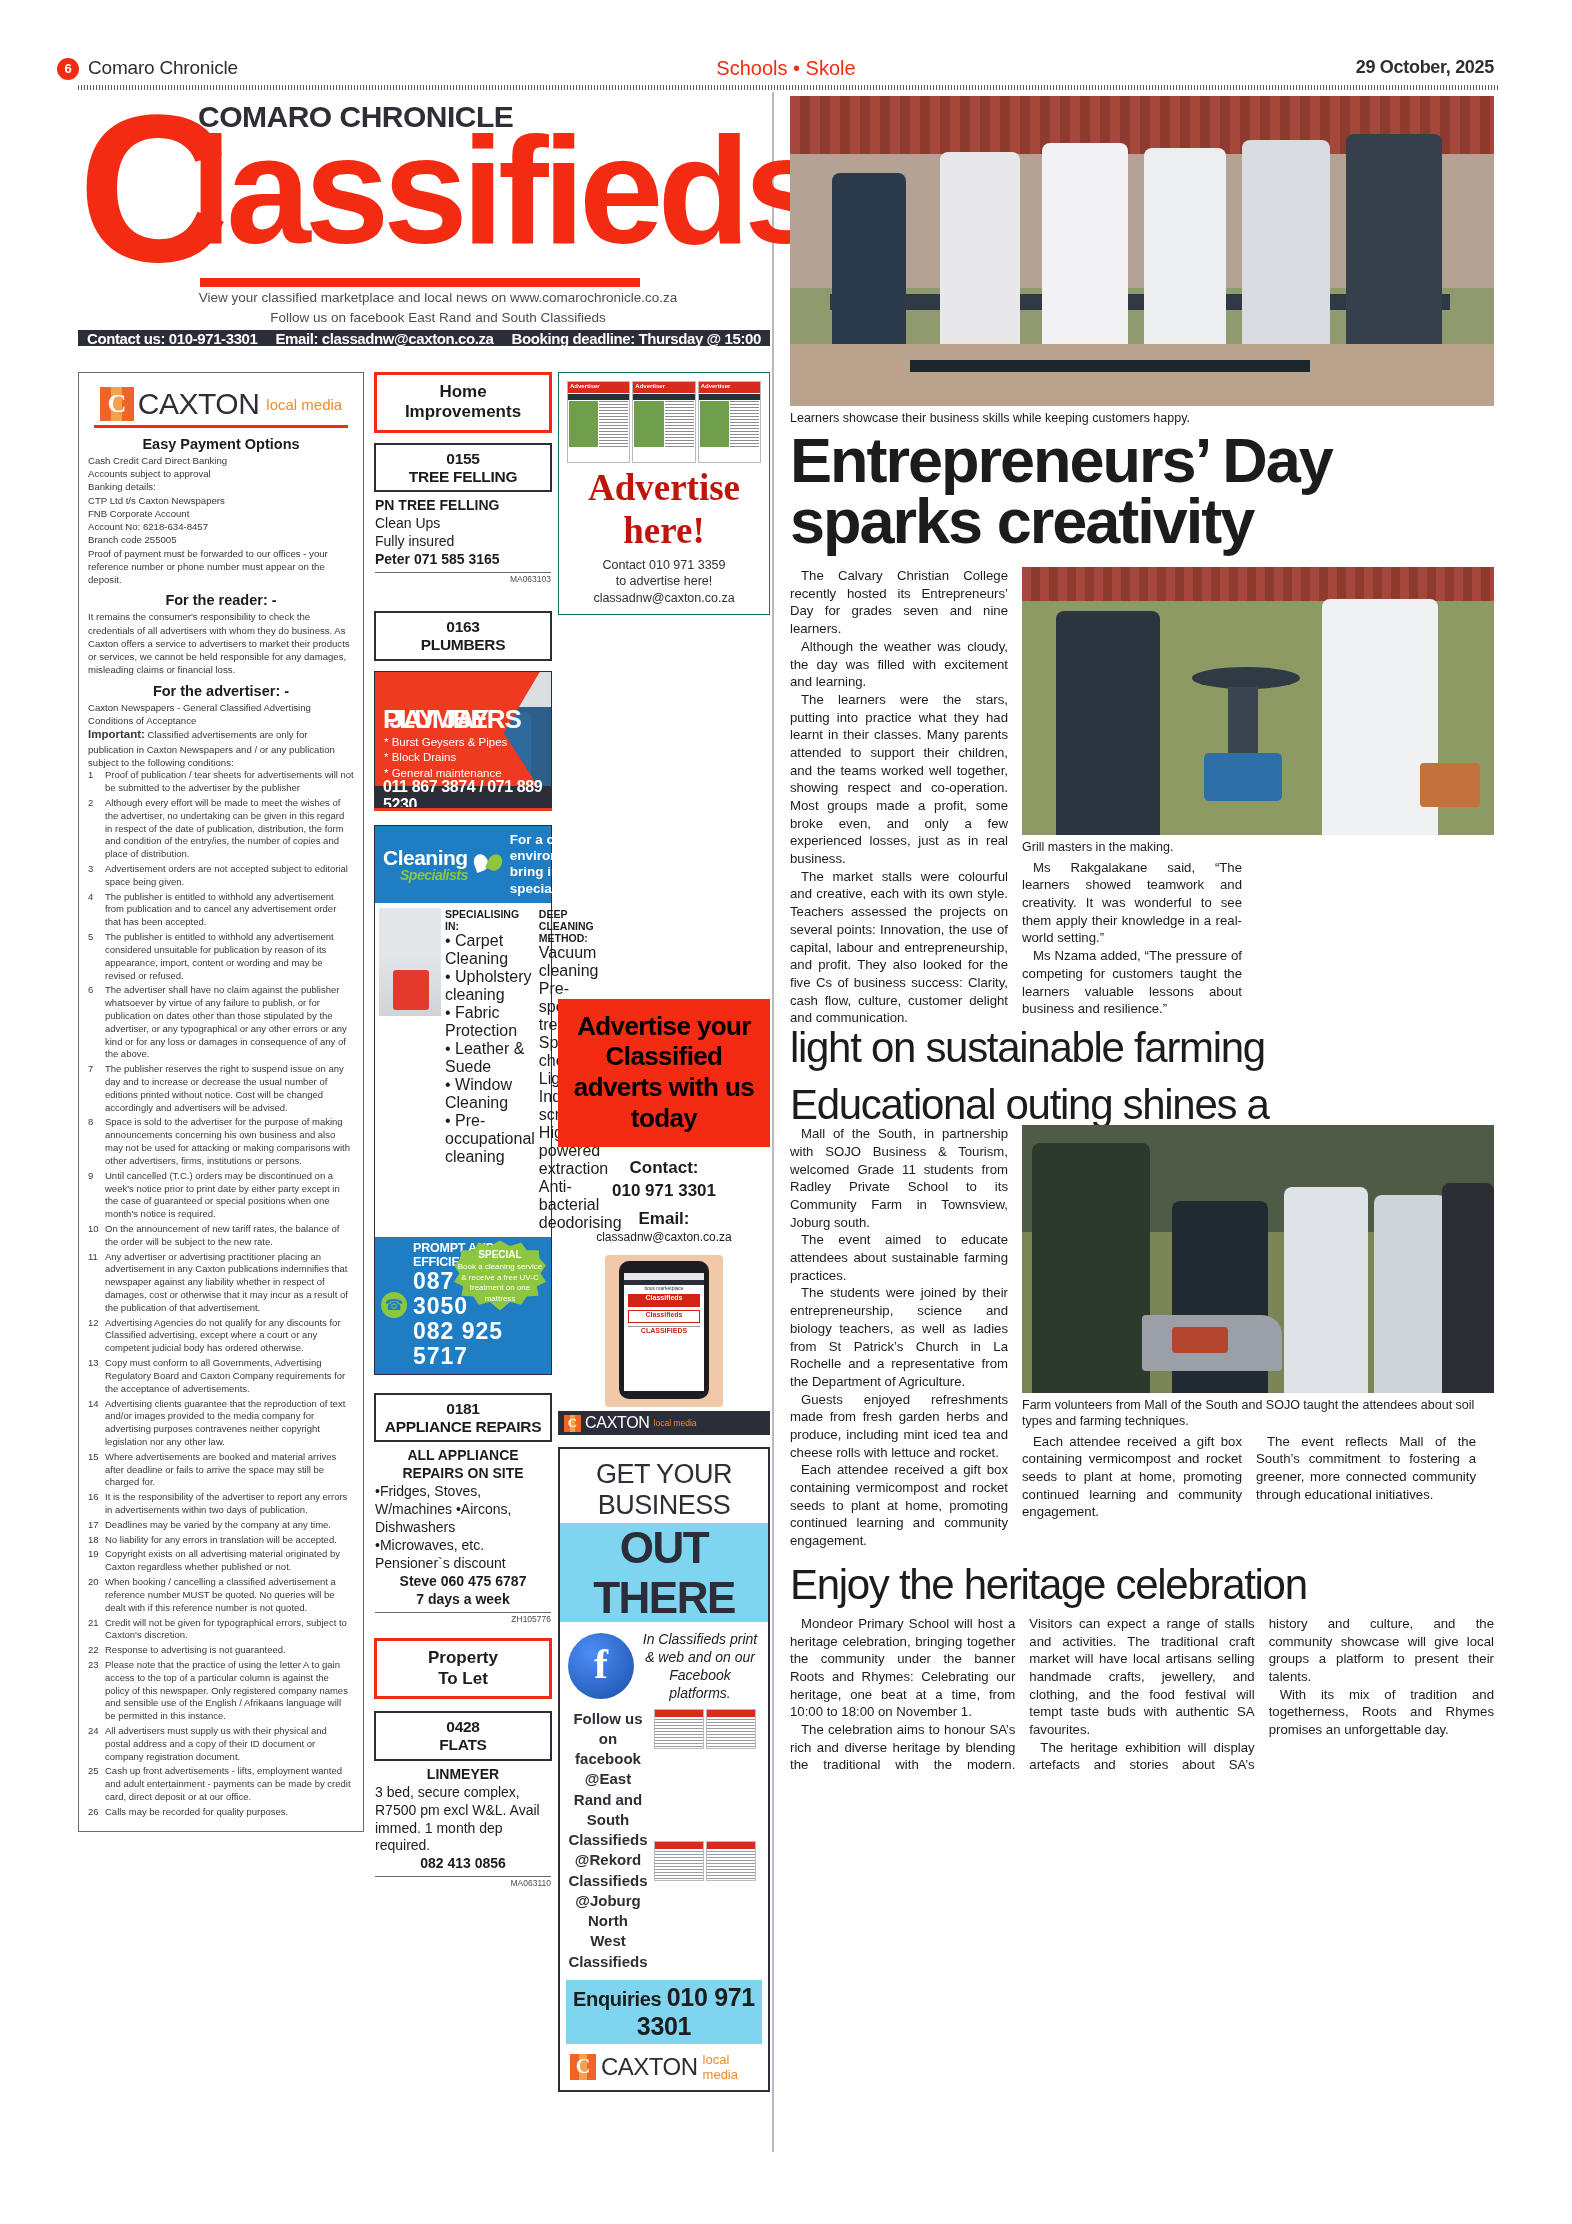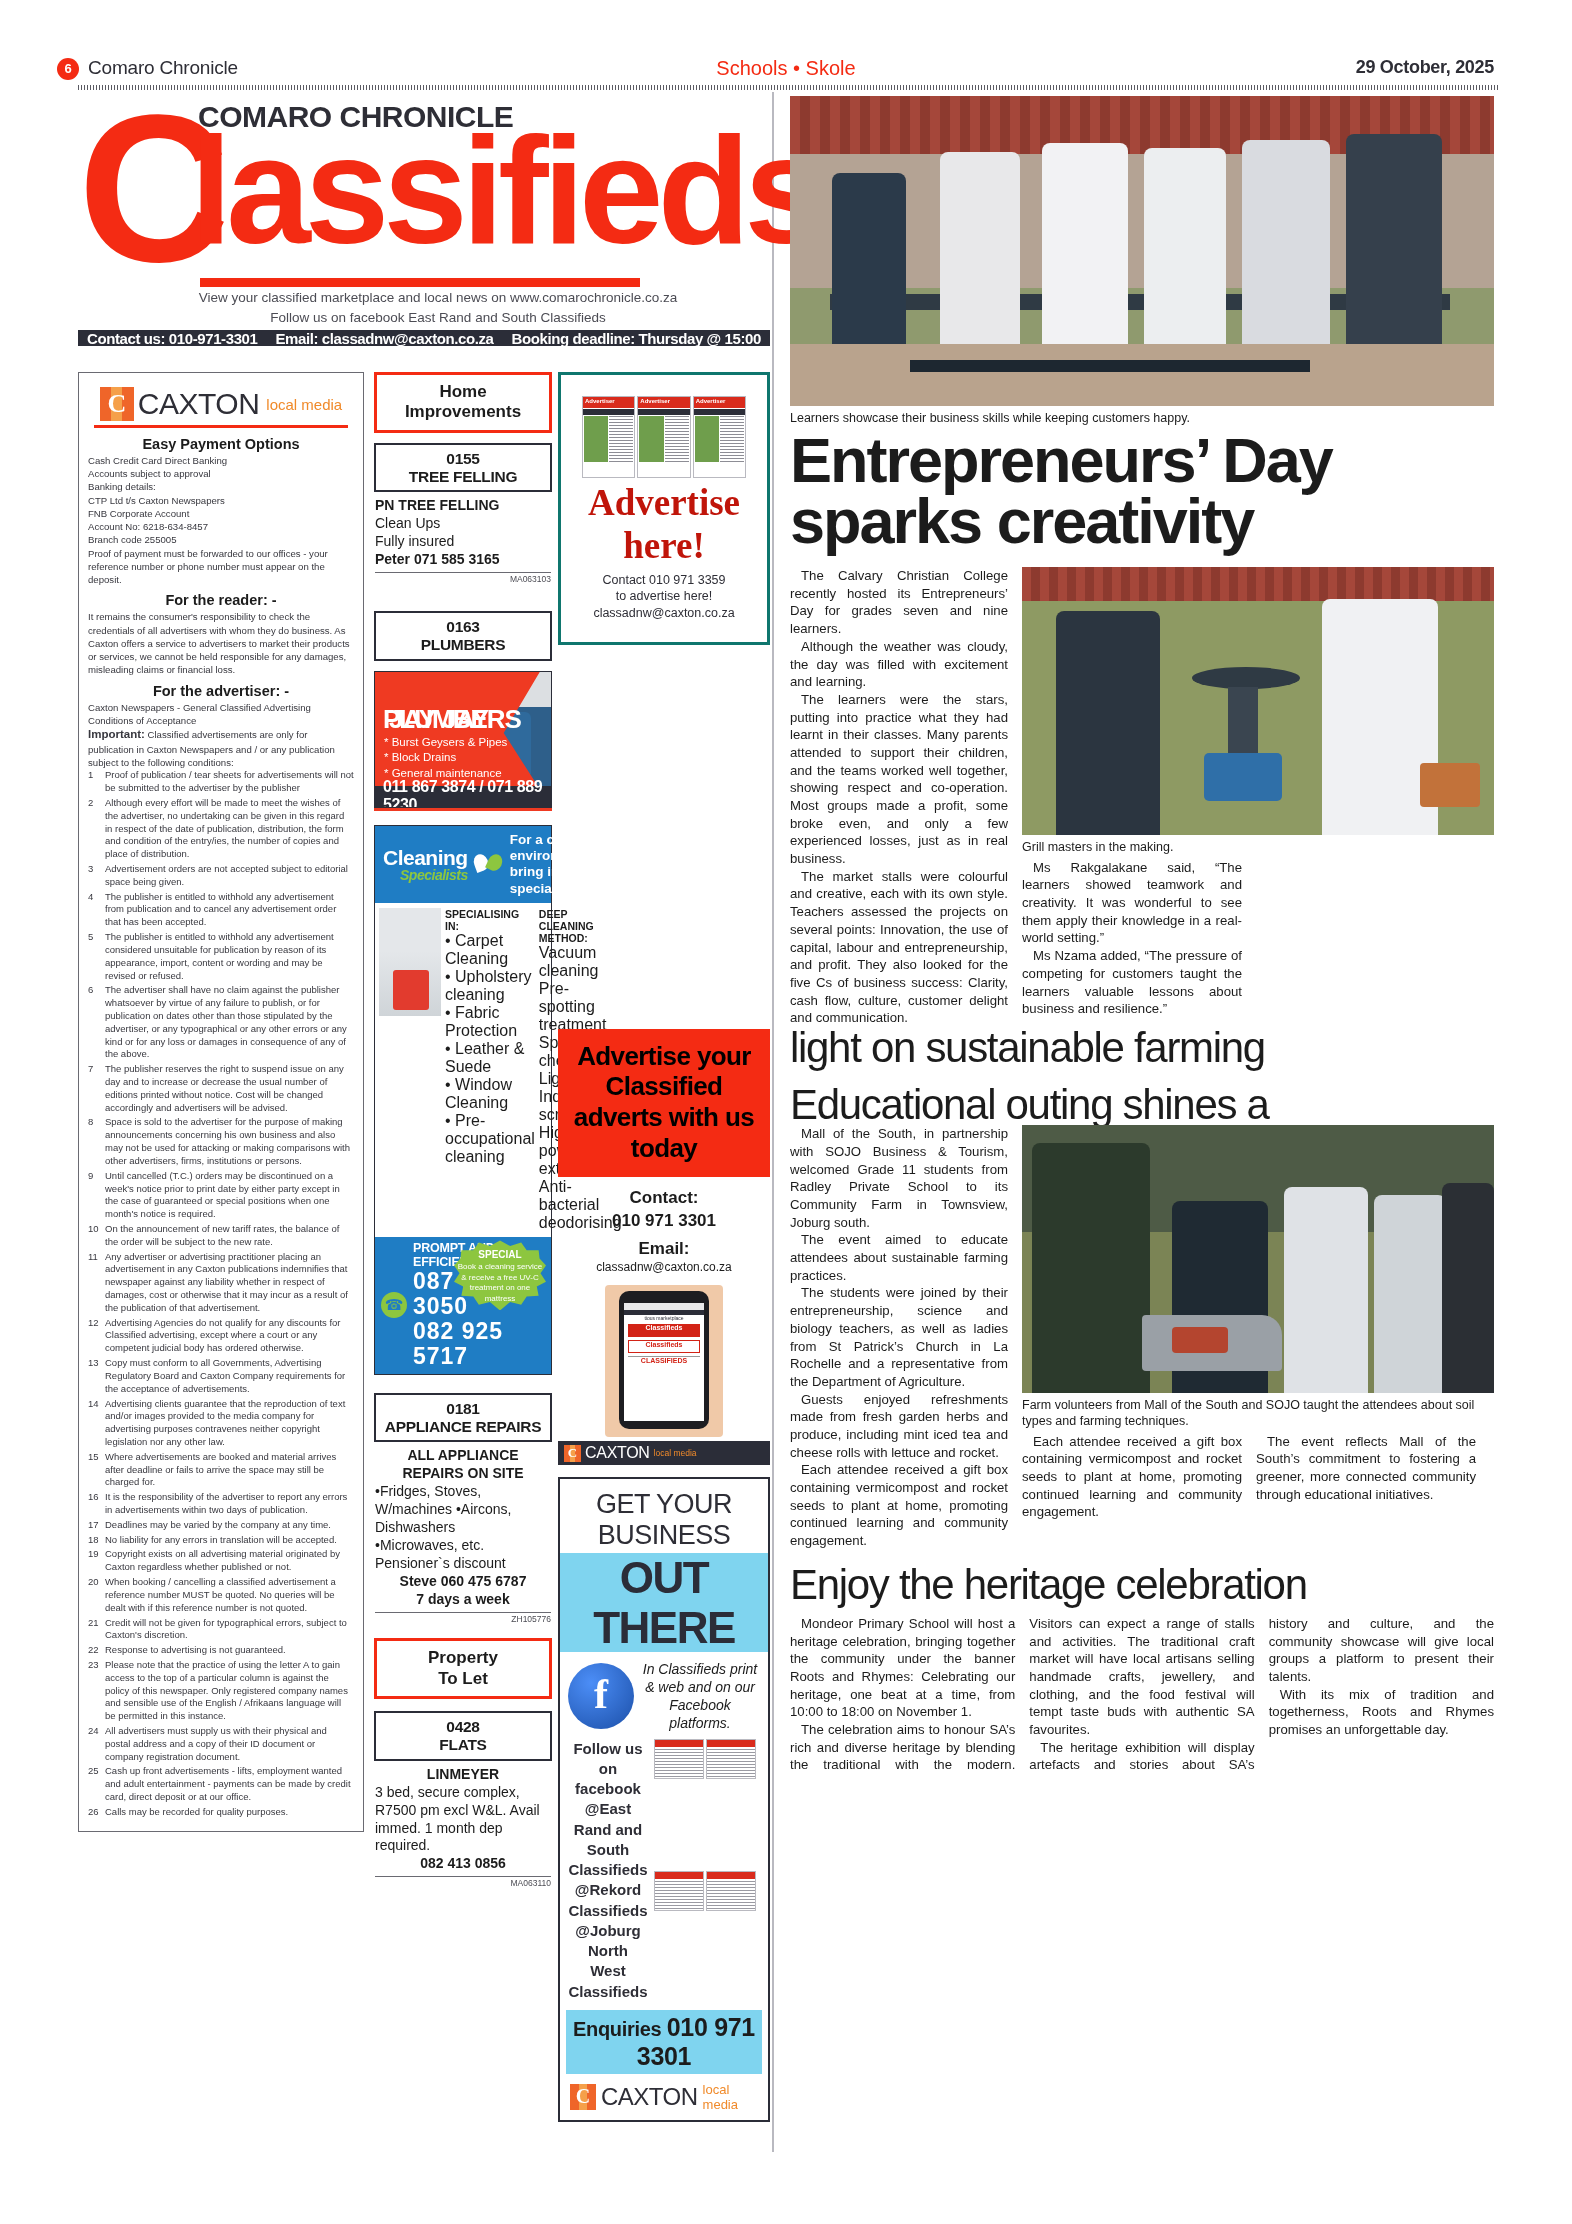--- a/index.html
+++ b/index.html
@@ -109,21 +109,21 @@
   .cat-red { border: 3px solid #f42b13; text-align: center; padding: 7px 2px;
              font-size: 17px; font-weight: bold; line-height: 1.2; }
   .cat-plain { border: 2px solid #2b2d38; text-align: center; padding: 5px 2px;
                font-size: 15.5px; font-weight: bold; line-height: 1.15; letter-spacing:-0.3px; }
   .ad-txt { font-size: 14px; line-height: 1.28; padding: 5px 1px 0; }
   .ad-txt b { font-weight: bold; }
   .ad-ref { font-size: 8.5px; text-align: right; color: #4c4c54;
             border-top: 1px solid #6a6a72; margin-top: 3px; padding-top: 1px; }
 
   
-  .advhere { border: 3px solid #0f766e; padding: 21px; }
+  .advhere { border: 1px solid #0f766e; padding: 8px; }
   .advhere-papers { height: 82px; display:flex; gap:2px; overflow:hidden; }
   .paper-mini { flex:1; background:#fff; border:1px solid #b9b9c0; position:relative; overflow:hidden;}
   .paper-mini .pm-top{height:11px;background:#d92b1c;}
   .paper-mini .pm-ttl{position:absolute;top:1px;left:2px;color:#fff;font-size:6px;font-weight:bold;}
   .paper-mini .pm-band{height:6px;background:#2b2d38;margin-top:1px;}
   .paper-mini .pm-body{display:flex;gap:1px;padding:1px;}
   .paper-mini .pm-col{flex:1;height:46px;background:
     repeating-linear-gradient(0deg,#8d8d95 0 1px,#fff 1px 3px);}
   .paper-mini .pm-ph{background:#6f9e4c;}
   .advhere-h { color:#c0150a; font-weight:bold; text-align:center; line-height:1;

